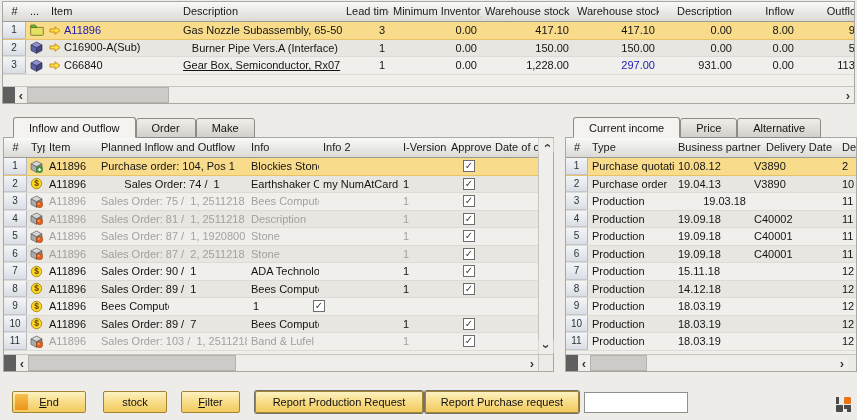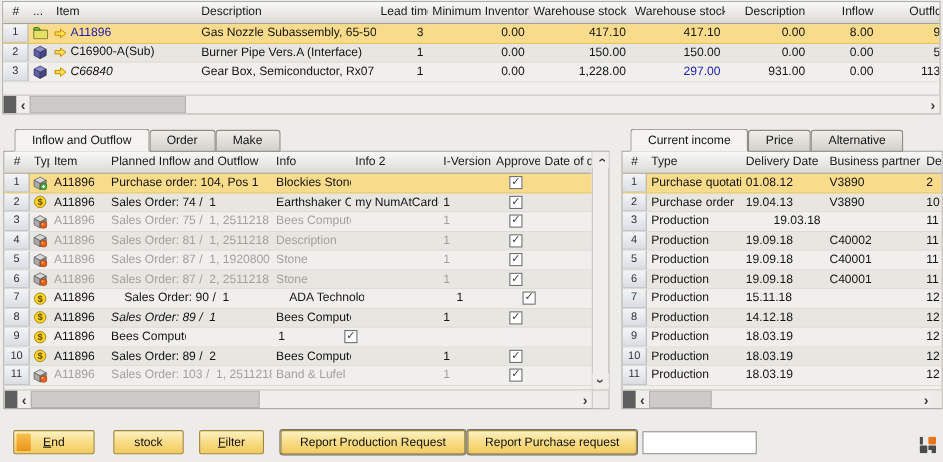--- a/index.html
+++ b/index.html
@@ -120,40 +120,40 @@
         <div class="r dark">
           <div class="rh" style="flex: 0 0 23px;">2</div>
           <div class="c icon-c" style="flex: 0 0 21px;"><span class="ic"><svg width="13" height="13" viewBox="0 0 13 13">
                 <path d="M6.5 1 12 3.9 6.5 6.8 1 3.9Z" fill="#8F8FCB" stroke="#32325C" stroke-width="0.7"></path>
                 <path d="M1 3.9 6.5 6.8V12.3L1 9.4Z" fill="#6060A8" stroke="#32325C" stroke-width="0.7"></path>
                 <path d="M12 3.9 6.5 6.8V12.3L12 9.4Z" fill="#454581" stroke="#32325C" stroke-width="0.7"></path>
               </svg></span></div>
           <div class="c item-c" style="flex: 0 0 132px;"><span class="ic"><svg width="12" height="11" viewBox="0 0 12 11">
                 <path d="M1 4h5V1.7L11 5.5 6 9.3V7H1Z" fill="#FFE14A" stroke="#C8860A" stroke-width="0.9"></path>
               </svg></span><span>C16900-A(Sub)</span></div>
-          <div class="c" style="flex: 0 0 163px;">Burner Pipe Vers.A (Interface)</div>
+          <div class="c" style="flex: 0 0 163px; text-align: right;">Burner Pipe Vers.A (Interface)</div>
           <div class="c num" style="flex: 0 0 47px;">1</div>
           <div class="c num" style="flex: 0 0 92px;">0.00</div>
           <div class="c num" style="flex: 0 0 92px;">150.00</div>
           <div class="c num" style="flex: 0 0 86px;">150.00</div>
           <div class="c num" style="flex: 0 0 77px;">0.00</div>
           <div class="c num" style="flex: 0 0 62px;">0.00</div>
           <div class="c num" style="flex: 0 0 70px;">5.0</div>
         </div>
         <div class="r light">
           <div class="rh" style="flex: 0 0 23px;">3</div>
           <div class="c icon-c" style="flex: 0 0 21px;"><span class="ic"><svg width="13" height="13" viewBox="0 0 13 13">
                 <path d="M6.5 1 12 3.9 6.5 6.8 1 3.9Z" fill="#8F8FCB" stroke="#32325C" stroke-width="0.7"></path>
                 <path d="M1 3.9 6.5 6.8V12.3L1 9.4Z" fill="#6060A8" stroke="#32325C" stroke-width="0.7"></path>
                 <path d="M12 3.9 6.5 6.8V12.3L12 9.4Z" fill="#454581" stroke="#32325C" stroke-width="0.7"></path>
               </svg></span></div>
-          <div class="c item-c" style="flex: 0 0 132px; font-style: italic;"><span class="ic"><svg width="12" height="11" viewBox="0 0 12 11">
+          <div class="c item-c" style="flex: 0 0 132px;"><span class="ic"><svg width="12" height="11" viewBox="0 0 12 11">
                 <path d="M1 4h5V1.7L11 5.5 6 9.3V7H1Z" fill="#FFE14A" stroke="#C8860A" stroke-width="0.9"></path>
               </svg></span><span>C66840</span></div>
-          <div class="c" style="flex: 0 0 163px;">Gear Box, Semiconductor, Rx07</div>
+          <div class="c" style="flex: 0 0 163px; text-decoration: underline;">Gear Box, Semiconductor, Rx07</div>
           <div class="c num" style="flex: 0 0 47px;">1</div>
           <div class="c num" style="flex: 0 0 92px;">0.00</div>
           <div class="c num" style="flex: 0 0 92px;">1,228.00</div>
           <div class="c num blue" style="flex: 0 0 86px;">297.00</div>
           <div class="c num" style="flex: 0 0 77px;">931.00</div>
           <div class="c num" style="flex: 0 0 62px;">0.00</div>
           <div class="c num" style="flex: 0 0 70px;">113.0</div>
         </div>
       </div>
     <div class="filler"></div>
@@ -202,21 +202,21 @@
             <div class="c cbwrap" style="flex: 0 0 44px;"><div class="cb">✓</div></div>
             <div class="c" style="flex: 0 0 48px;"></div>
           </div>
           <div class="r dark">
             <div class="rh" style="flex: 0 0 23px;">2</div>
             <div class="c icon-c" style="flex: 0 0 18px;"><span class="ic"><svg width="13" height="13" viewBox="0 0 13 13">
                   <circle cx="6.5" cy="6.5" r="5.2" fill="#FFD51E" stroke="#A8871E" stroke-width="0.9"></circle>
                   <text x="6.5" y="9.3" font-size="8.5" font-weight="bold" text-anchor="middle" fill="#5E4A00" font-family="sans-serif">$</text>
                 </svg></span></div>
             <div class="c" style="flex: 0 0 52px;">A11896</div>
-            <div class="c" style="flex: 0 0 150px;">Sales Order: 74 /  1</div>
+            <div class="c" style="flex: 0 0 150px; text-align: center;">Sales Order: 74 /  1</div>
             <div class="c" style="flex: 0 0 72px;">Earthshaker Cor</div>
             <div class="c" style="flex: 0 0 80px;">my NumAtCard-74</div>
             <div class="c" style="flex: 0 0 48px;">1</div>
             <div class="c cbwrap" style="flex: 0 0 44px;"><div class="cb">✓</div></div>
             <div class="c" style="flex: 0 0 48px;"></div>
           </div>
           <div class="r light">
             <div class="rh" style="flex: 0 0 23px;">3</div>
             <div class="c icon-c" style="flex: 0 0 18px;"><span class="ic"><svg width="13" height="13" viewBox="0 0 13 13">
                   <path d="M6.5 1 12 3.9 6.5 6.8 1 3.9Z" fill="#D6D6D6" stroke="#5E5E5E" stroke-width="0.7"></path>
@@ -284,35 +284,35 @@
             <div class="c cbwrap" style="flex: 0 0 44px;"><div class="cb">✓</div></div>
             <div class="c dim" style="flex: 0 0 48px;"></div>
           </div>
           <div class="r light">
             <div class="rh" style="flex: 0 0 23px;">7</div>
             <div class="c icon-c" style="flex: 0 0 18px;"><span class="ic"><svg width="13" height="13" viewBox="0 0 13 13">
                   <circle cx="6.5" cy="6.5" r="5.2" fill="#FFD51E" stroke="#A8871E" stroke-width="0.9"></circle>
                   <text x="6.5" y="9.3" font-size="8.5" font-weight="bold" text-anchor="middle" fill="#5E4A00" font-family="sans-serif">$</text>
                 </svg></span></div>
             <div class="c" style="flex: 0 0 52px;">A11896</div>
-            <div class="c" style="flex: 0 0 150px; margin-left: 12px;">Sales Order: 90 /  1</div>
+            <div class="c" style="flex: 0 0 150px;">Sales Order: 90 /  1</div>
             <div class="c" style="flex: 0 0 72px;">ADA Technologi</div>
             <div class="c" style="flex: 0 0 80px;"></div>
             <div class="c" style="flex: 0 0 48px;">1</div>
             <div class="c cbwrap" style="flex: 0 0 44px;"><div class="cb">✓</div></div>
             <div class="c" style="flex: 0 0 48px;"></div>
           </div>
           <div class="r dark">
             <div class="rh" style="flex: 0 0 23px;">8</div>
             <div class="c icon-c" style="flex: 0 0 18px;"><span class="ic"><svg width="13" height="13" viewBox="0 0 13 13">
                   <circle cx="6.5" cy="6.5" r="5.2" fill="#FFD51E" stroke="#A8871E" stroke-width="0.9"></circle>
                   <text x="6.5" y="9.3" font-size="8.5" font-weight="bold" text-anchor="middle" fill="#5E4A00" font-family="sans-serif">$</text>
                 </svg></span></div>
             <div class="c" style="flex: 0 0 52px;">A11896</div>
-            <div class="c" style="flex: 0 0 150px; font-style: italic;">Sales Order: 89 /  1</div>
+            <div class="c" style="flex: 0 0 150px;">Sales Order: 89 /  1</div>
             <div class="c" style="flex: 0 0 72px;">Bees Computers</div>
             <div class="c" style="flex: 0 0 80px;"></div>
             <div class="c" style="flex: 0 0 48px;">1</div>
             <div class="c cbwrap" style="flex: 0 0 44px;"><div class="cb">✓</div></div>
             <div class="c" style="flex: 0 0 48px;"></div>
           </div>
           <div class="r light">
             <div class="rh" style="flex: 0 0 23px;">9</div>
             <div class="c icon-c" style="flex: 0 0 18px;"><span class="ic"><svg width="13" height="13" viewBox="0 0 13 13">
                   <circle cx="6.5" cy="6.5" r="5.2" fill="#FFD51E" stroke="#A8871E" stroke-width="0.9"></circle>
@@ -325,21 +325,21 @@
             <div class="c cbwrap" style="flex: 0 0 44px;"><div class="cb">✓</div></div>
             <div class="c" style="flex: 0 0 48px;"></div>
           </div>
           <div class="r dark">
             <div class="rh" style="flex: 0 0 23px;">10</div>
             <div class="c icon-c" style="flex: 0 0 18px;"><span class="ic"><svg width="13" height="13" viewBox="0 0 13 13">
                   <circle cx="6.5" cy="6.5" r="5.2" fill="#FFD51E" stroke="#A8871E" stroke-width="0.9"></circle>
                   <text x="6.5" y="9.3" font-size="8.5" font-weight="bold" text-anchor="middle" fill="#5E4A00" font-family="sans-serif">$</text>
                 </svg></span></div>
             <div class="c" style="flex: 0 0 52px;">A11896</div>
-            <div class="c" style="flex: 0 0 150px;">Sales Order: 89 /  2</div>
+            <div class="c" style="flex: 0 0 150px;">Sales Order: 89 /  7</div>
             <div class="c" style="flex: 0 0 72px;">Bees Computers</div>
             <div class="c" style="flex: 0 0 80px;"></div>
             <div class="c" style="flex: 0 0 48px;">1</div>
             <div class="c cbwrap" style="flex: 0 0 44px;"><div class="cb">✓</div></div>
             <div class="c" style="flex: 0 0 48px;"></div>
           </div>
           <div class="r light">
             <div class="rh" style="flex: 0 0 23px;">11</div>
             <div class="c icon-c" style="flex: 0 0 18px;"><span class="ic"><svg width="13" height="13" viewBox="0 0 13 13">
                   <path d="M6.5 1 12 3.9 6.5 6.8 1 3.9Z" fill="#D6D6D6" stroke="#5E5E5E" stroke-width="0.7"></path>
@@ -377,29 +377,29 @@
   <div class="tabs" id="right-tabs">
       <div class="tab active">Current income</div>
       <div class="tab">Price</div>
       <div class="tab">Alternative</div>
     </div>
   <div class="block" id="right-block">
     <div class="gmain">
       <div class="thead" id="right-head">
           <div class="hc ctr" style="flex: 0 0 22px;">#</div>
           <div class="hc" style="flex: 0 0 86px;">Type</div>
+          <div class="hc" style="flex: 0 0 88px;">Business partner</div>
           <div class="hc" style="flex: 0 0 76px;">Delivery Date</div>
-          <div class="hc" style="flex: 0 0 88px;">Business partner</div>
           <div class="hc" style="flex: 0 0 60px;">De</div>
         </div>
       <div id="right-rows">
           <div class="r sel">
             <div class="rh" style="flex: 0 0 22px;">1</div>
             <div class="c" style="flex: 0 0 86px;">Purchase quotatio</div>
-            <div class="c" style="flex: 0 0 76px;">01.08.12</div>
+            <div class="c" style="flex: 0 0 76px;">10.08.12</div>
             <div class="c" style="flex: 0 0 88px;">V3890</div>
             <div class="c" style="flex: 0 0 60px;">2</div>
           </div>
           <div class="r dark">
             <div class="rh" style="flex: 0 0 22px;">2</div>
             <div class="c" style="flex: 0 0 86px;">Purchase order</div>
             <div class="c" style="flex: 0 0 76px;">19.04.13</div>
             <div class="c" style="flex: 0 0 88px;">V3890</div>
             <div class="c" style="flex: 0 0 60px;">10</div>
           </div>

